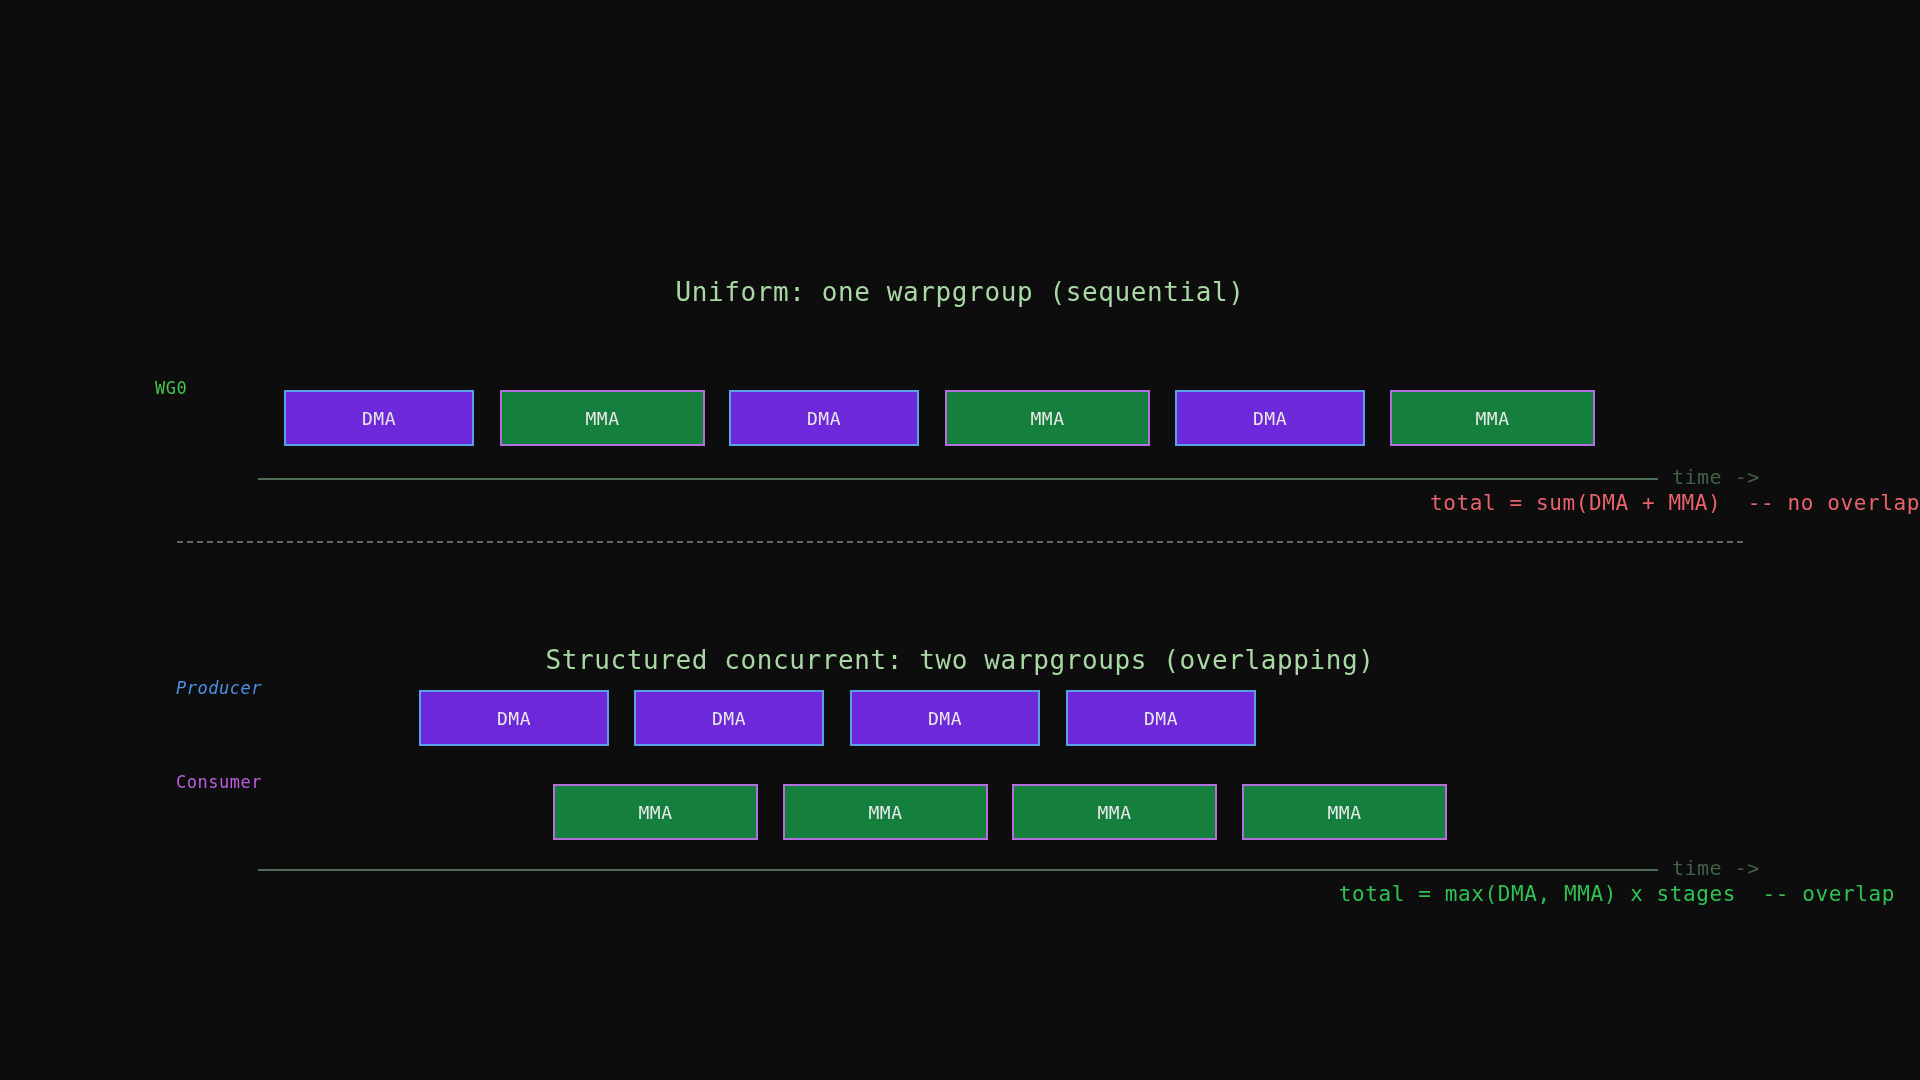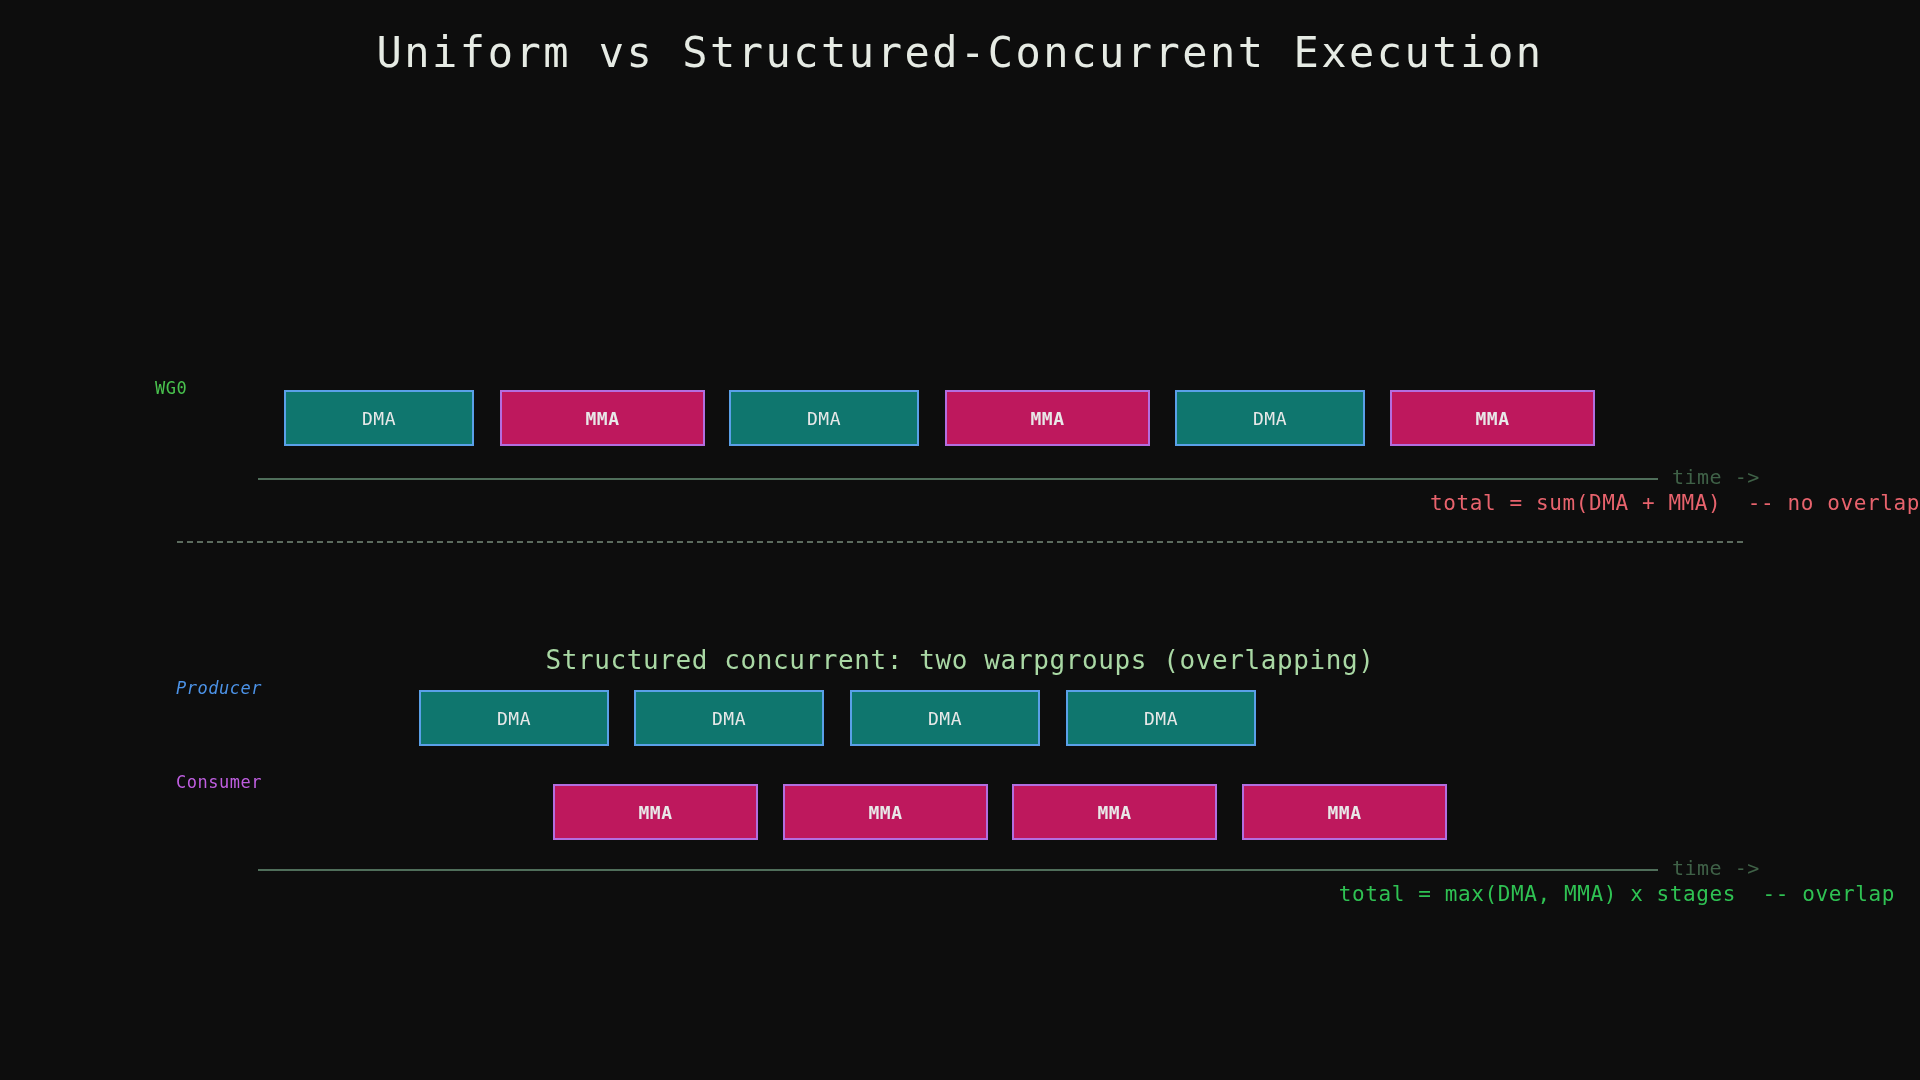--- a/index.html
+++ b/index.html
@@ -69,27 +69,26 @@
     justify-content: center;
     height: 56px;
     border-width: 2px;
     border-style: solid;
     color: #e8e8e8;
     font-size: 18px;
     letter-spacing: 0.5px;
     white-space: pre;
   }
   .block.dma {
-    background: #0f766e;
+    background: #6d28d9;
     border-color: #5aa0e8;
   }
   .block.mma {
-    background: #be185d;
+    background: #15803d;
     border-color: #b36ee0;
-    font-weight: bold;
   }
 
   
   .axis {
     position: absolute;
     height: 2px;
     background: #4f6e5a;
   }
   .axis-label {
     position: absolute;
@@ -140,22 +139,22 @@
     font-size: 21px;
     letter-spacing: 0.5px;
     white-space: pre;
   }
 </style>
 </head>
 <body>
 
 <div class="canvas">
 
-  <div class="page-title">Uniform vs Structured-Concurrent Execution</div>
-
+
+  <div class="section-heading uniform">Uniform: one warpgroup (sequential)</div>
 
   <div class="row-label wg0">WG0</div>
 
   <div id="uniform-blocks">
       <div class="block dma" style="left: 284px; top: 390px; width: 190px;">DMA</div>
       <div class="block mma" style="left: 500px; top: 390px; width: 205px;">MMA</div>
       <div class="block dma" style="left: 729px; top: 390px; width: 190px;">DMA</div>
       <div class="block mma" style="left: 945px; top: 390px; width: 205px;">MMA</div>
       <div class="block dma" style="left: 1175px; top: 390px; width: 190px;">DMA</div>
       <div class="block mma" style="left: 1390px; top: 390px; width: 205px;">MMA</div>

